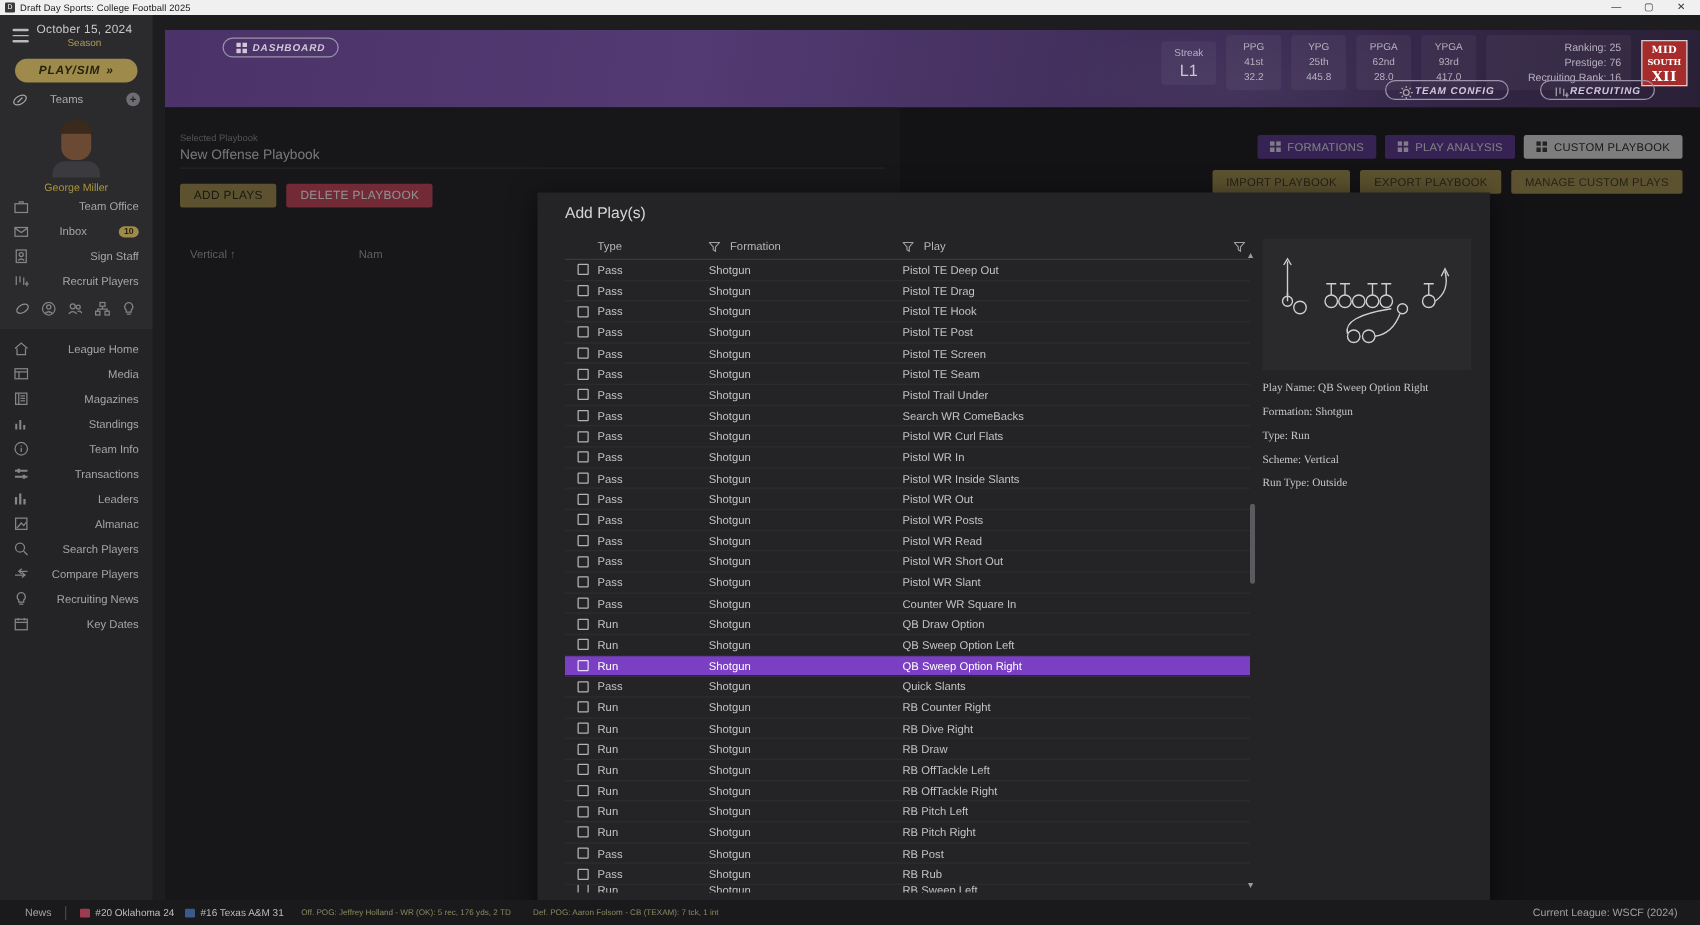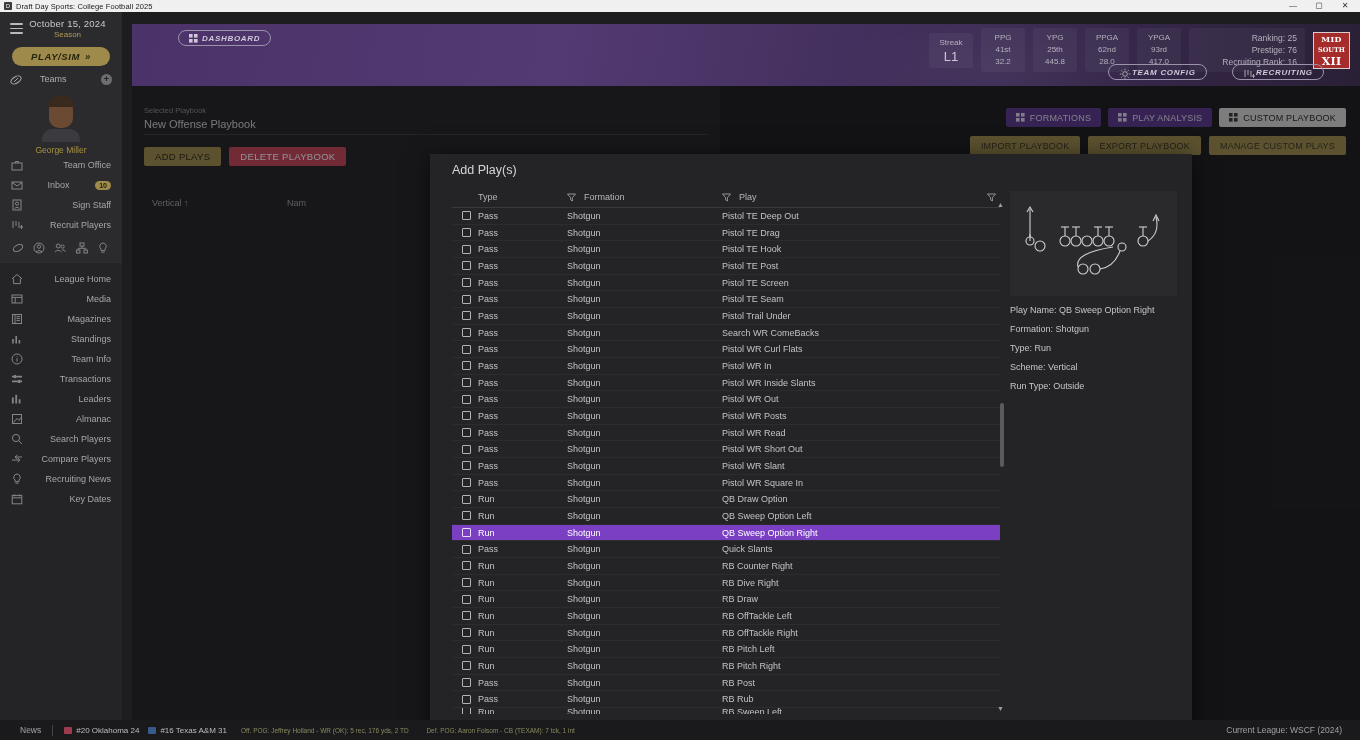--- a/index.html
+++ b/index.html
@@ -212,21 +212,21 @@
   .vscroll {
     position: absolute; right: 0; top: 20px; bottom: 0; width: 4px; background: #242427;
   }
   .vthumb { position: absolute; top: 196px; left: 0; width: 4px; height: 64px; background: #5a5a5f; border-radius: 2px; }
   .scroll-arrow { position: absolute; right: 0; font-size: 7px; color: #9b9b9e; }
 
   .detail {
     position: absolute; left: 580px; top: 4px; width: 172px; bottom: 0; font-size: 9px; color: #c6c6c9;
   }
   .diagram { width: 167px; height: 105px; background: #2a2a2d; }
-  .dline { margin-top: 9px; }
+  .dline { margin-top: 9px; font-family: Liberation Serif, serif; }
   .dline:first-of-type { margin-top: 14px; }
 
   .modal-foot { position: absolute; left: 0; right: 0; bottom: 0; height: 62px; }
   .foot-btns { position: absolute; right: 48px; top: 14px; display: flex; gap: 9px; }
   .fbtn {
     width: 68px; height: 21px; border-radius: 2px; font-size: 9.5px; letter-spacing: .5px;
     display: flex; align-items: center; justify-content: center;
   }
   .fbtn.close { background: #f25068; color: #fff; }
   .fbtn.add { background: #3a3a3e; color: #7c7c80; }
@@ -719,21 +719,21 @@
               <div class="trow">
                 <span class="cb"></span>
                 <span class="td-type">Pass</span>
                 <span class="td-form">Shotgun</span>
                 <span class="td-play">Pistol WR Slant</span>
               </div>
               <div class="trow">
                 <span class="cb"></span>
                 <span class="td-type">Pass</span>
                 <span class="td-form">Shotgun</span>
-                <span class="td-play">Pistol WR Square In</span>
+                <span class="td-play">Counter WR Square In</span>
               </div>
               <div class="trow">
                 <span class="cb"></span>
                 <span class="td-type">Run</span>
                 <span class="td-form">Shotgun</span>
                 <span class="td-play">QB Draw Option</span>
               </div>
               <div class="trow">
                 <span class="cb"></span>
                 <span class="td-type">Run</span>

